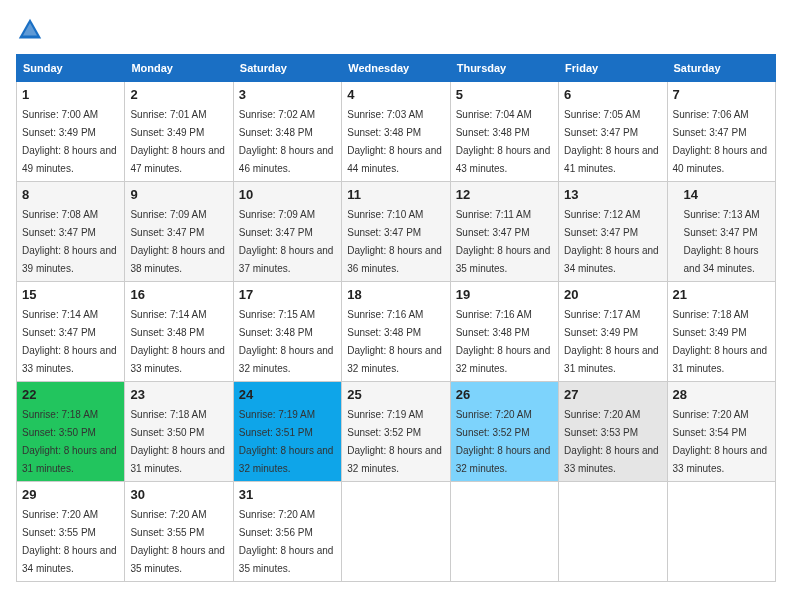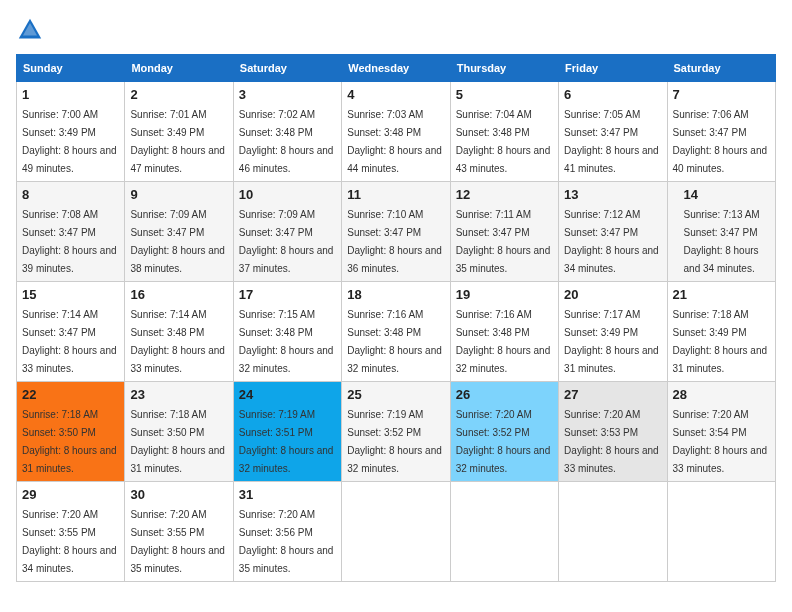--- a/index.html
+++ b/index.html
@@ -209,21 +209,21 @@
         <td>
         <span class="day-num">20</span>
         <span class="day-info">Sunrise: 7:17 AM<br>Sunset: 3:49 PM<br>Daylight: 8 hours and 31 minutes.</span>
       </td>
         <td>
         <span class="day-num">21</span>
         <span class="day-info">Sunrise: 7:18 AM<br>Sunset: 3:49 PM<br>Daylight: 8 hours and 31 minutes.</span>
       </td>
       </tr>
       <tr>
-        <td style="background: #f97316; margin-left: 21px;">
+        <td style="background: #22c55e; margin-left: 21px;">
         <span class="day-num">22</span>
         <span class="day-info">Sunrise: 7:18 AM<br>Sunset: 3:50 PM<br>Daylight: 8 hours and 31 minutes.</span>
       </td>
         <td style="background: rgb(245, 245, 245);">
         <span class="day-num">23</span>
         <span class="day-info">Sunrise: 7:18 AM<br>Sunset: 3:50 PM<br>Daylight: 8 hours and 31 minutes.</span>
       </td>
         <td style="background: #0ea5e9;">
         <span class="day-num">24</span>
         <span class="day-info">Sunrise: 7:19 AM<br>Sunset: 3:51 PM<br>Daylight: 8 hours and 32 minutes.</span>

